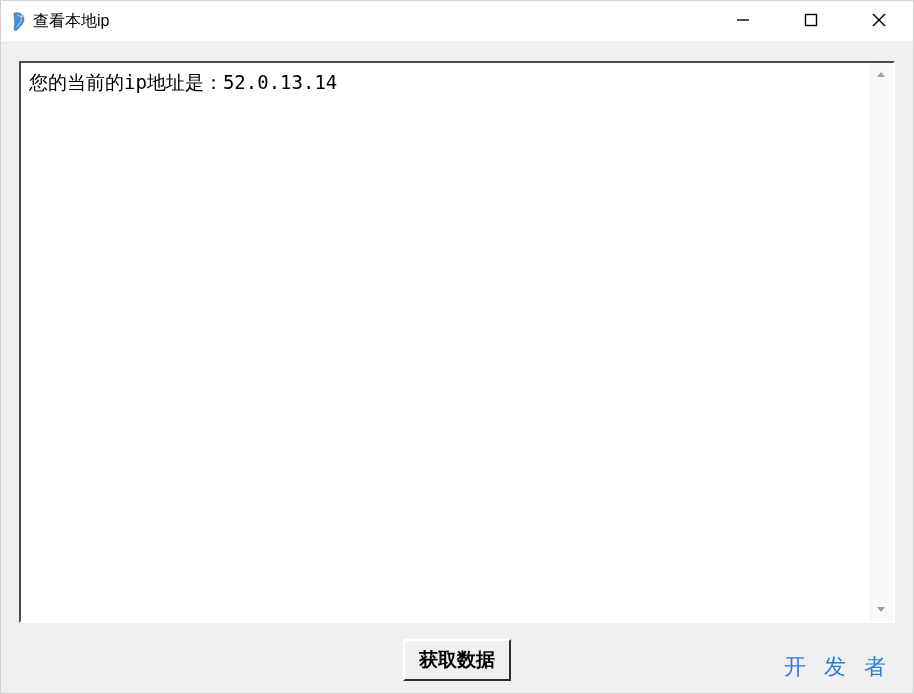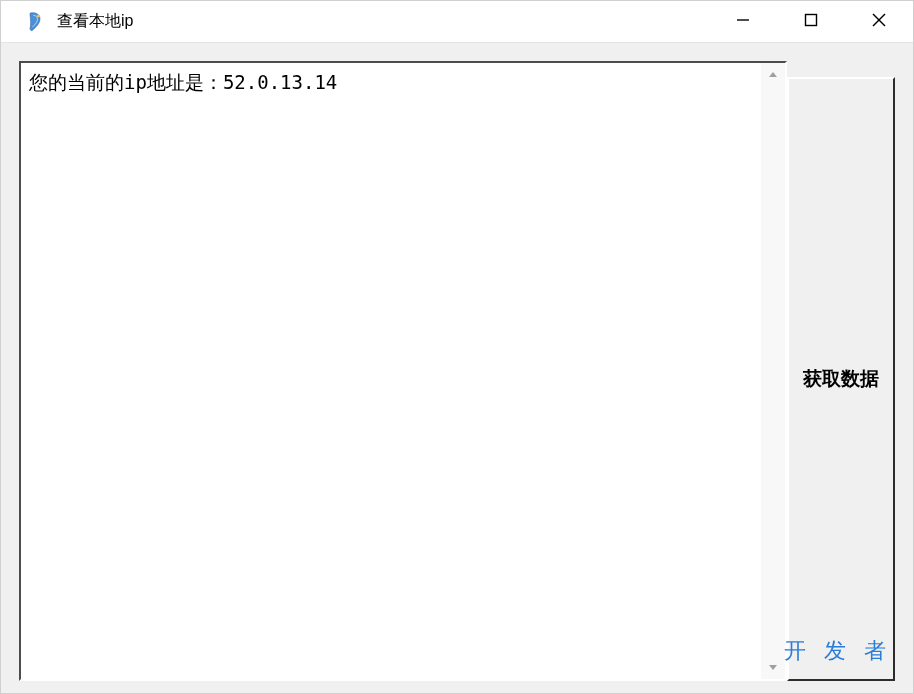--- a/index.html
+++ b/index.html
@@ -26,22 +26,22 @@
     .titlebar {
       height: 42px;
       background: #ffffff;
       display: flex;
       align-items: center;
       border-bottom: 1px solid #e5e5e5;
     }
     .titlebar-left {
       display: flex;
       align-items: center;
-      padding-left: 24px;
-      gap: 12px;
+      padding-left: 8px;
+      gap: 4px;
     }
     .app-icon {
       width: 20px;
       height: 20px;
       display: inline-flex;
       align-items: center;
       justify-content: center;
     }
     .app-icon svg {
       width: 18px;
@@ -68,20 +68,21 @@
       cursor: default;
     }
     .ctrl-btn svg {
       width: 14px;
       height: 14px;
     }
     .client-area {
       flex: 1;
       padding: 18px 18px 12px 18px;
       display: flex;
+      flex-direction: column;
     }
     .text-frame {
       flex: 1;
       border: 2px inset #ffffff;
       border-top-color: #a0a0a0;
       border-left-color: #a0a0a0;
       border-right-color: #ffffff;
       border-bottom-color: #ffffff;
       background: #ffffff;
       display: flex;
@@ -118,38 +119,39 @@
       color: #888;
       cursor: default;
     }
     .scroll-arrow svg {
       width: 12px;
       height: 12px;
     }
     .button-row {
       padding-top: 16px;
       display: flex;
+      justify-content: center;
     }
     .fetch-button {
       font-family: "SimSun", "Microsoft YaHei", sans-serif;
       font-size: 19px;
       font-weight: bold;
       padding: 6px 14px;
       background: #f0f0f0;
       border: 2px outset #ffffff;
       border-top-color: #ffffff;
       border-left-color: #ffffff;
       border-right-color: #808080;
       border-bottom-color: #808080;
       cursor: default;
     }
     .watermark {
       position: absolute;
       right: 10px;
-      bottom: 28px;
+      bottom: 12px;
       text-align: left;
       pointer-events: none;
     }
     .watermark .wm-cn {
       color: #2a7dd6;
       font-size: 22px;
       letter-spacing: 18px;
       font-family: "Microsoft YaHei", sans-serif;
       font-weight: 500;
     }

